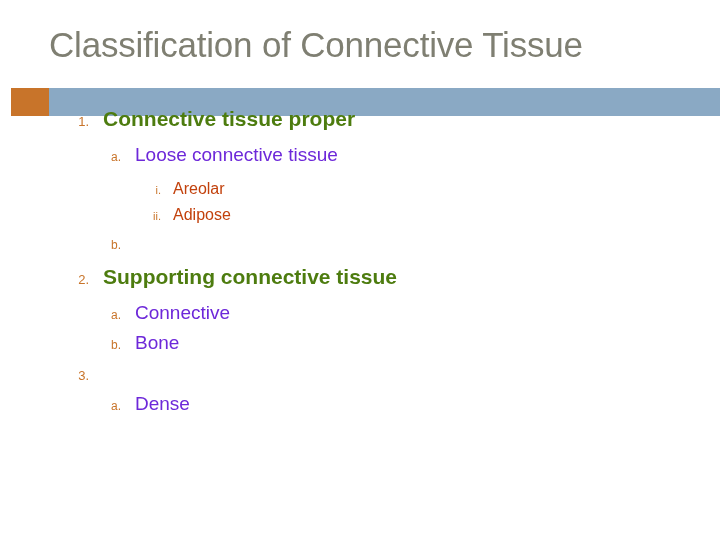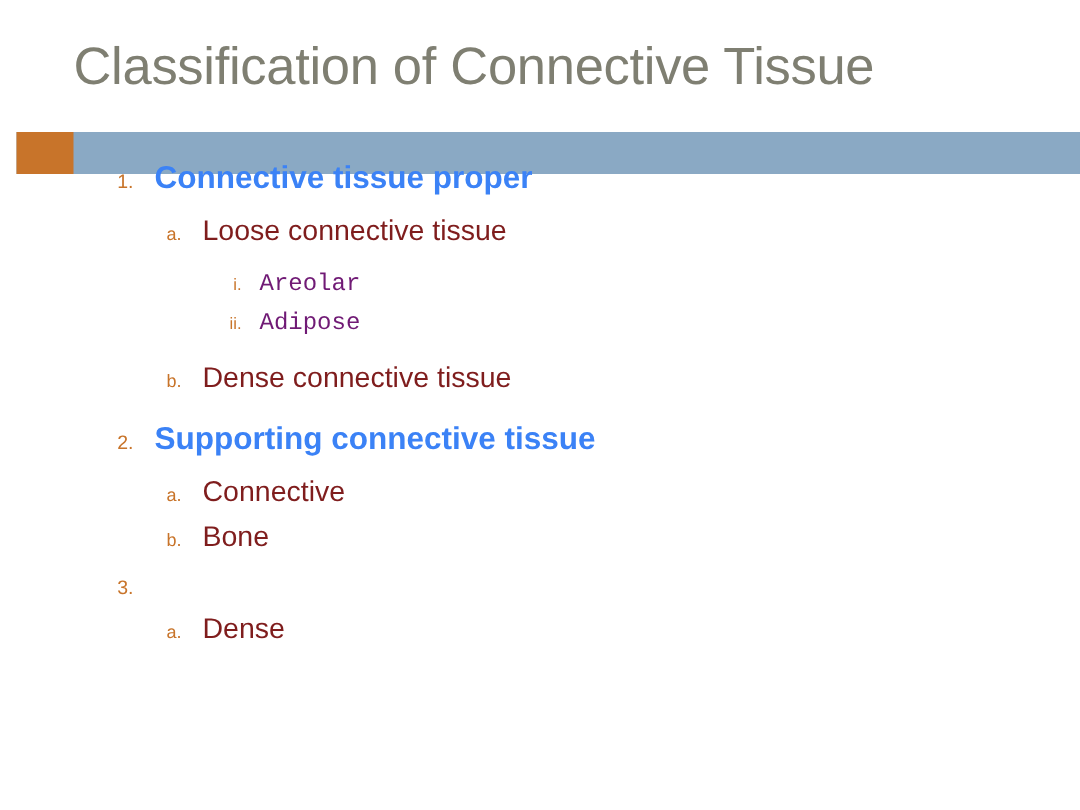--- a/index.html
+++ b/index.html
@@ -64,62 +64,61 @@
   }
   .lvl1 .marker {
     width: 40px;
     text-align: right;
     padding-right: 14px;
     color: #c8742a;
     font-size: 13px;
   }
   .lvl1 .text {
     font-size: 21px;
-    color: #3b82f6;
+    color: #4d7c0f;
     font-weight: bold;
     line-height: 30px;
   }
   
   .lvl2 {
     display: flex;
     align-items: baseline;
     margin: 0;
     padding-left: 36px;
   }
   .lvl2 .marker {
     width: 36px;
     text-align: right;
     padding-right: 14px;
     color: #c8742a;
     font-size: 12px;
   }
   .lvl2 .text {
     font-size: 19px;
-    color: #7f1d1d;
+    color: #6d28d9;
     line-height: 30px;
   }
   
   .lvl3 {
     display: flex;
     align-items: baseline;
     margin: 0;
     padding-left: 72px;
   }
   .lvl3 .marker {
     width: 40px;
     text-align: right;
     padding-right: 12px;
     color: #c8742a;
     font-size: 11px;
   }
   .lvl3 .text {
     font-size: 16px;
-    color: #701a75;
+    color: #c2410c;
     line-height: 26px;
-    font-family: Liberation Mono, monospace;
   }
   .gap-sm { height: 6px; }
   .gap-md { height: 10px; }
 </style>
 </head>
 <body>
 
 <div class="slide">
 
   <div class="banner"></div>
@@ -149,21 +148,20 @@
     </div>
     <div class="lvl3">
       <span class="marker">ii.</span>
       <span class="text">Adipose</span>
     </div>
 
     <div class="gap-md"></div>
 
     <div class="lvl2">
       <span class="marker">b.</span>
-      <span class="text">Dense connective tissue</span>
     </div>
 
     <div class="gap-md"></div>
 
     <div class="lvl1">
       <span class="marker">2.</span>
       <span class="text">Supporting connective tissue</span>
     </div>
 
     <div class="gap-sm"></div>

